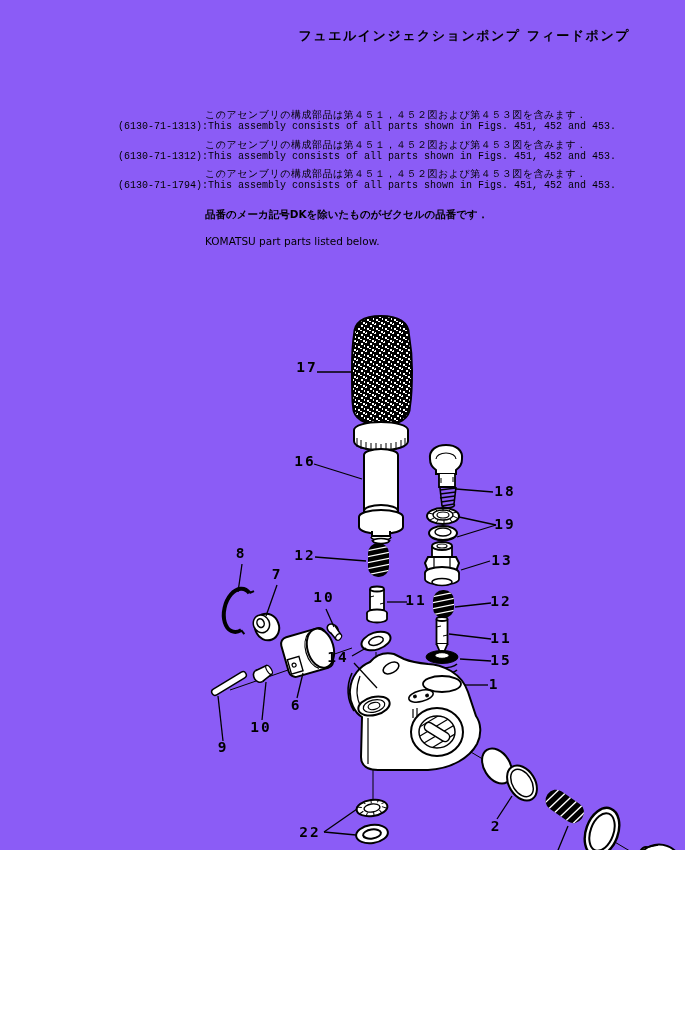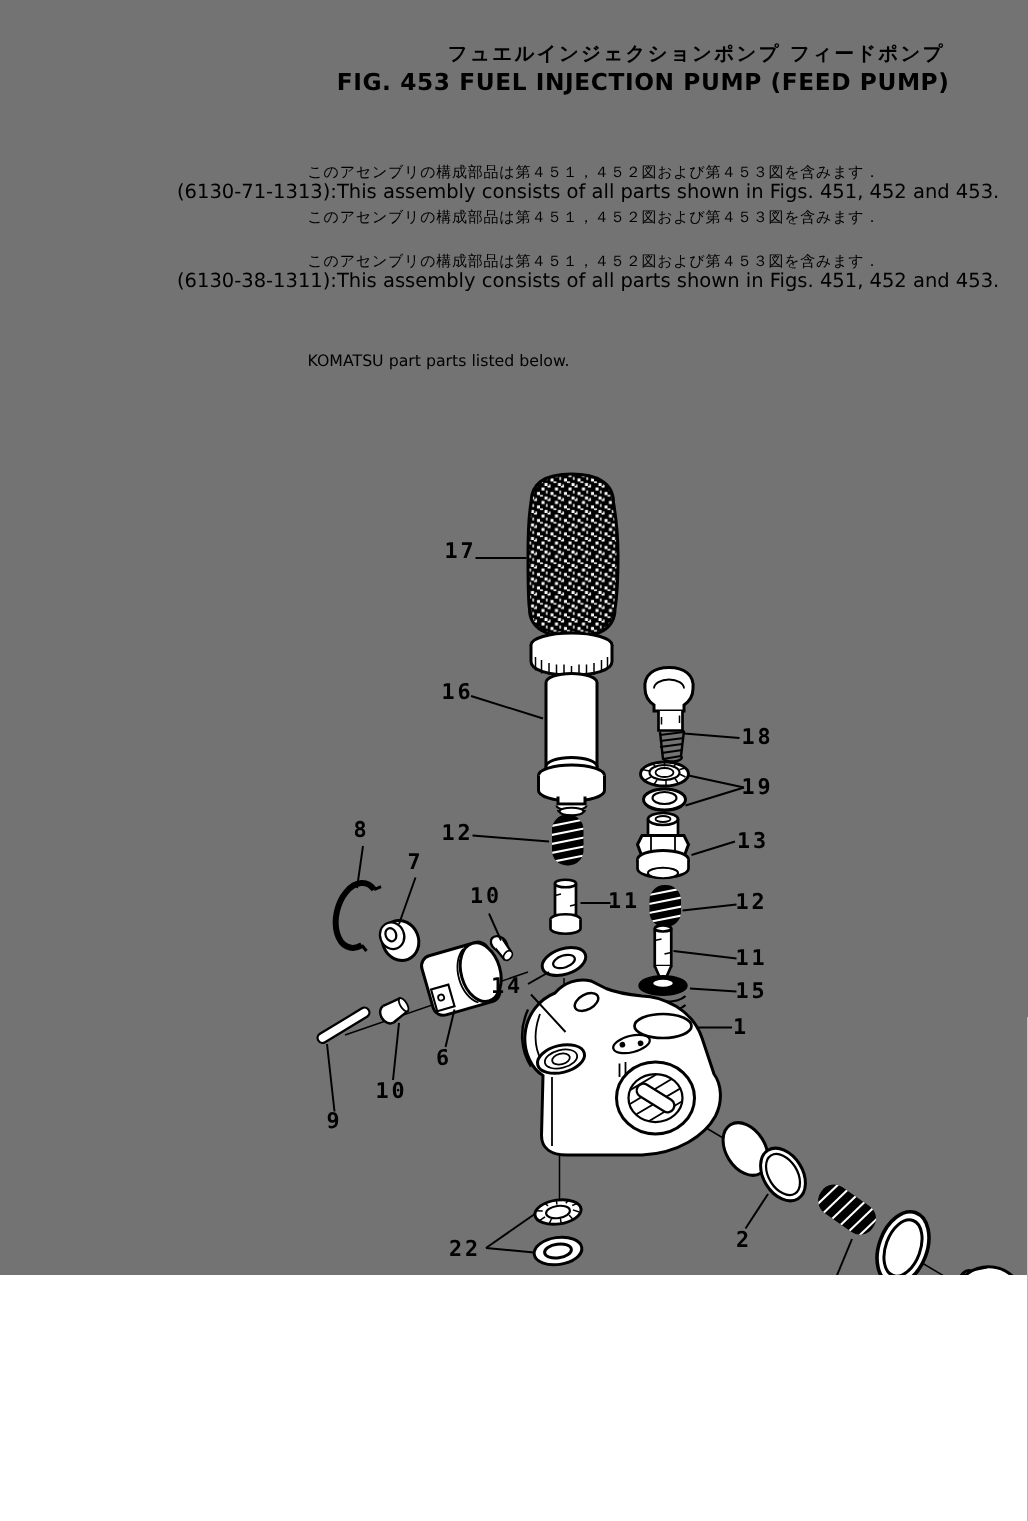--- a/index.html
+++ b/index.html
@@ -1,41 +1,42 @@
 <!DOCTYPE html>
 <html><head>
 <meta charset="utf-8">
 <style>
   html,body{margin:0;padding:0;background:#fff;}
-  .page{position:relative;width:685px;height:850px;background:#737373;overflow:hidden;
+  .page{position:relative;width:685px;height:850px;background:#8b5cf6;overflow:hidden;
         font-family:"DejaVu Sans",sans-serif;color:#000;}
   .abs{position:absolute;white-space:nowrap;}
   .title-ja{top:27px;right:55px;font-size:13px;font-weight:bold;letter-spacing:1.5px;}
   .title-en{top:46px;right:52px;font-size:15.5px;font-weight:bold;letter-spacing:.4px;}
   .note-ja{left:205px;font-size:10px;font-weight:normal;letter-spacing:.5px;}
-  .note-en{left:118px;font-size:13px;}
+  .note-en{left:118px;font-size:10px;font-family:Liberation Mono, monospace;}
   .zx{left:205px;font-size:10.5px;}
   .zx-ja{font-weight:bold;}
   svg text{font-family:"DejaVu Sans Mono",monospace;font-size:14.5px;font-weight:bold;
            letter-spacing:2px;fill:#000;}
 </style>
 </head>
 <body>
 
 <div class="page">
 
   <div class="abs title-ja">フュエルインジェクションポンプ フィードポンプ</div>
-  <div class="abs title-en">FIG. 453  FUEL INJECTION PUMP (FEED PUMP)</div>
 
   <div class="abs note-ja" style="top:108px">このアセンブリの構成部品は第４５１，４５２図および第４５３図を含みます．</div>
   <div class="abs note-en" style="top:121px">(6130-71-1313):This assembly consists of all parts shown in Figs. 451, 452 and 453.</div>
   <div class="abs note-ja" style="top:138px">このアセンブリの構成部品は第４５１，４５２図および第４５３図を含みます．</div>
+  <div class="abs note-en" style="top:151px">(6130-71-1312):This assembly consists of all parts shown in Figs. 451, 452 and 453.</div>
   <div class="abs note-ja" style="top:167px">このアセンブリの構成部品は第４５１，４５２図および第４５３図を含みます．</div>
-  <div class="abs note-en" style="top:180px">(6130-38-1311):This assembly consists of all parts shown in Figs. 451, 452 and 453.</div>
-
+  <div class="abs note-en" style="top:180px">(6130-71-1794):This assembly consists of all parts shown in Figs. 451, 452 and 453.</div>
+
+  <div class="abs zx zx-ja" style="top:208px">品番のメーカ記号DKを除いたものがゼクセルの品番です．</div>
   <div class="abs zx" style="top:235px">KOMATSU part parts listed below.</div>
 
   <svg class="abs" style="top:0;left:0" width="685" height="1014" viewBox="0 0 685 1014">
     <defs>
       <pattern id="mesh" width="9" height="9" patternUnits="userSpaceOnUse">
         <rect width="9" height="9" fill="#000"></rect>
         <rect x="1" y="1" width="2" height="2" fill="#fff"></rect>
         <rect x="5" y="0" width="2" height="1" fill="#fff"></rect>
         <rect x="4" y="3" width="1" height="2" fill="#fff"></rect>
         <rect x="7" y="4" width="2" height="2" fill="#fff"></rect>

